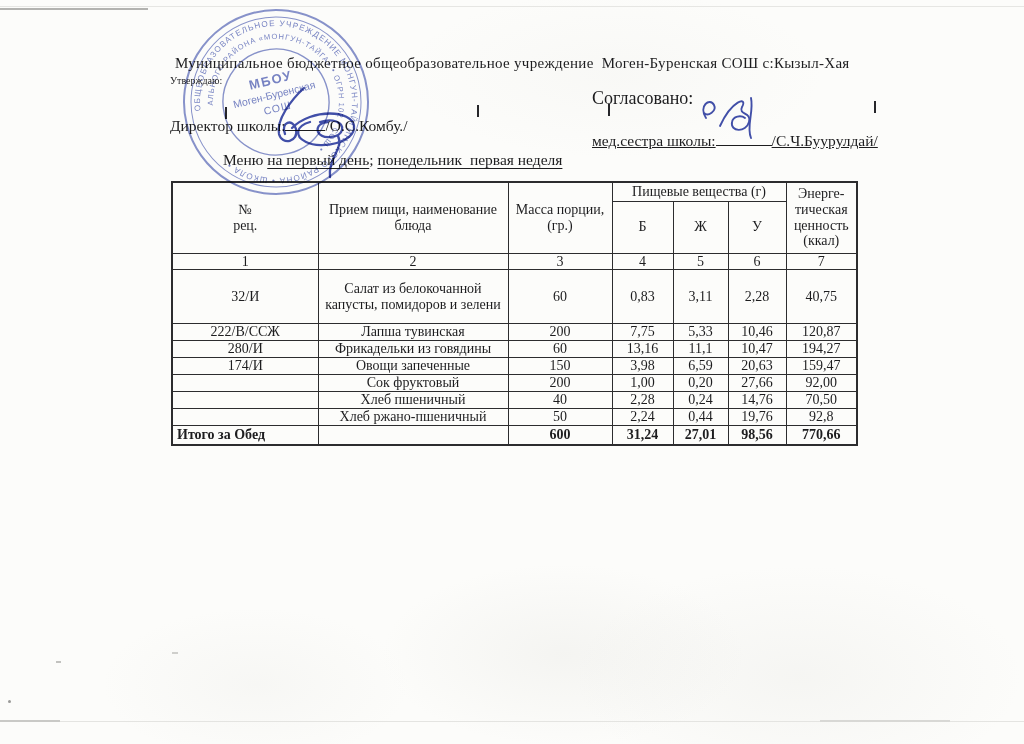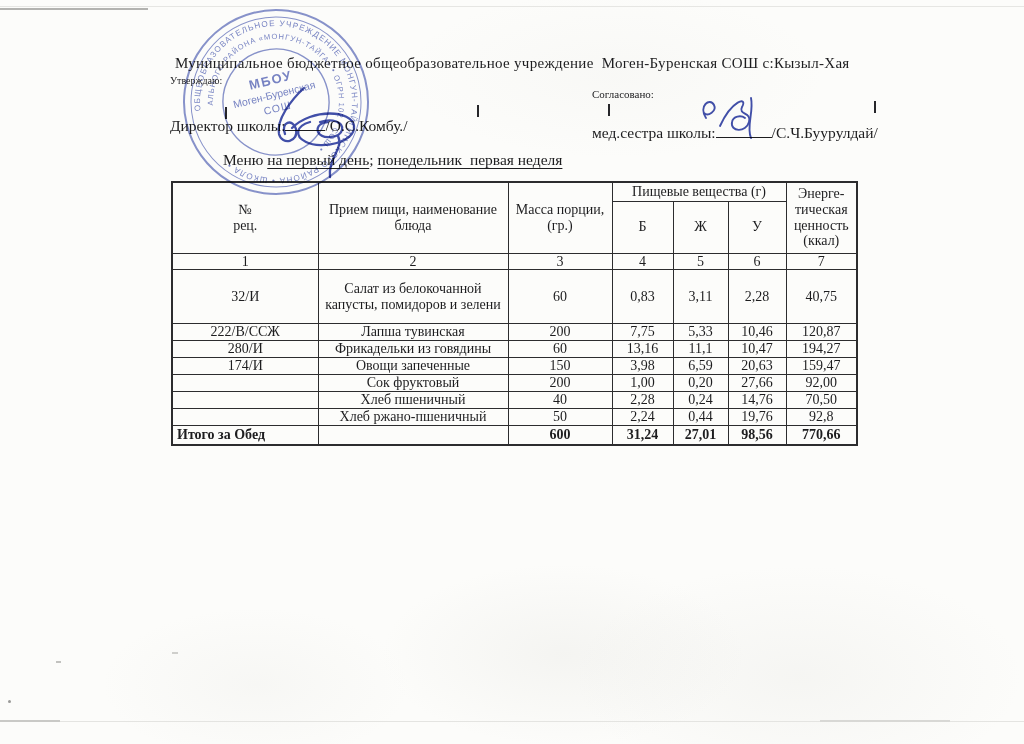--- a/index.html
+++ b/index.html
@@ -10,24 +10,24 @@
       radial-gradient(320px 160px at 78% 91%, rgba(198,198,190,0.12), transparent 70%),
       radial-gradient(220px 110px at 25% 92%, rgba(203,203,196,0.10), transparent 70%),
       radial-gradient(300px 120px at 60% 10%, rgba(205,205,198,0.08), transparent 70%),
       #fcfcfa;
     font-family:"Liberation Serif","DejaVu Serif",serif;
     color:#1d1d1f;
   }
   .abs { position:absolute; }
   .org-line { left:175px; top:55px; font-size:15px; letter-spacing:0.3px; white-space:pre; }
   .approve-label { left:170px; top:75px; font-size:10px; }
-  .agree-label { left:592px; top:88px; font-size:11px; }
+  .agree-label { left:592px; top:88px; font-size:18px; }
   .sig-line { font-size:15.5px; white-space:pre; }
   .director-line { left:170px; top:117px; }
-  .nurse-line { left:592px; top:124px; }
+  .nurse-line { left:592px; top:132px;text-decoration:underline; }
   .blank-line { display:inline-block; border-bottom:1.3px solid #1d1d1f; height:13px; vertical-align:baseline; }
   .blank-left { width:40px; }
   .blank-right { width:56px; }
   .menu-line { left:223px; top:151px; font-size:15.5px; white-space:pre; }
   .u { text-decoration:underline; text-underline-offset:2.5px; }
   .tick { position:absolute; width:1.5px; height:12px; background:#26262a; }
 
   .menu-table { position:absolute; left:171px; top:181px; width:685px;
     border-collapse:collapse; table-layout:fixed; border:2px solid #2c2c2e; }
   .menu-table td { border:1px solid #2c2c2e; text-align:center; vertical-align:middle;

